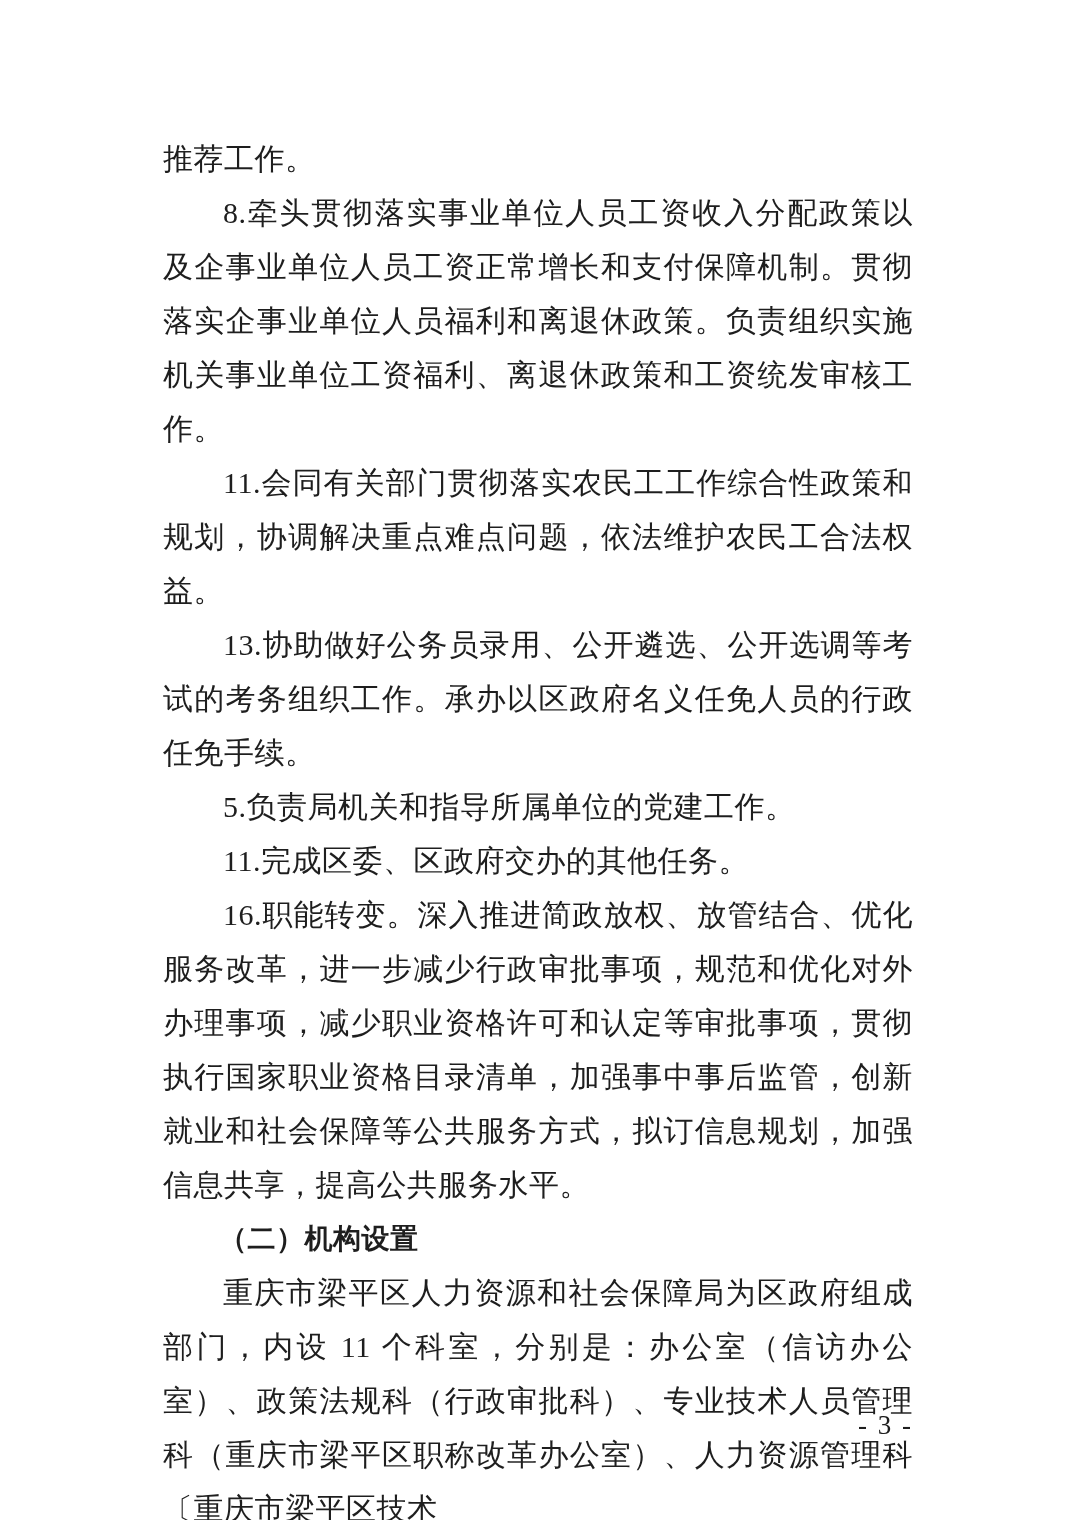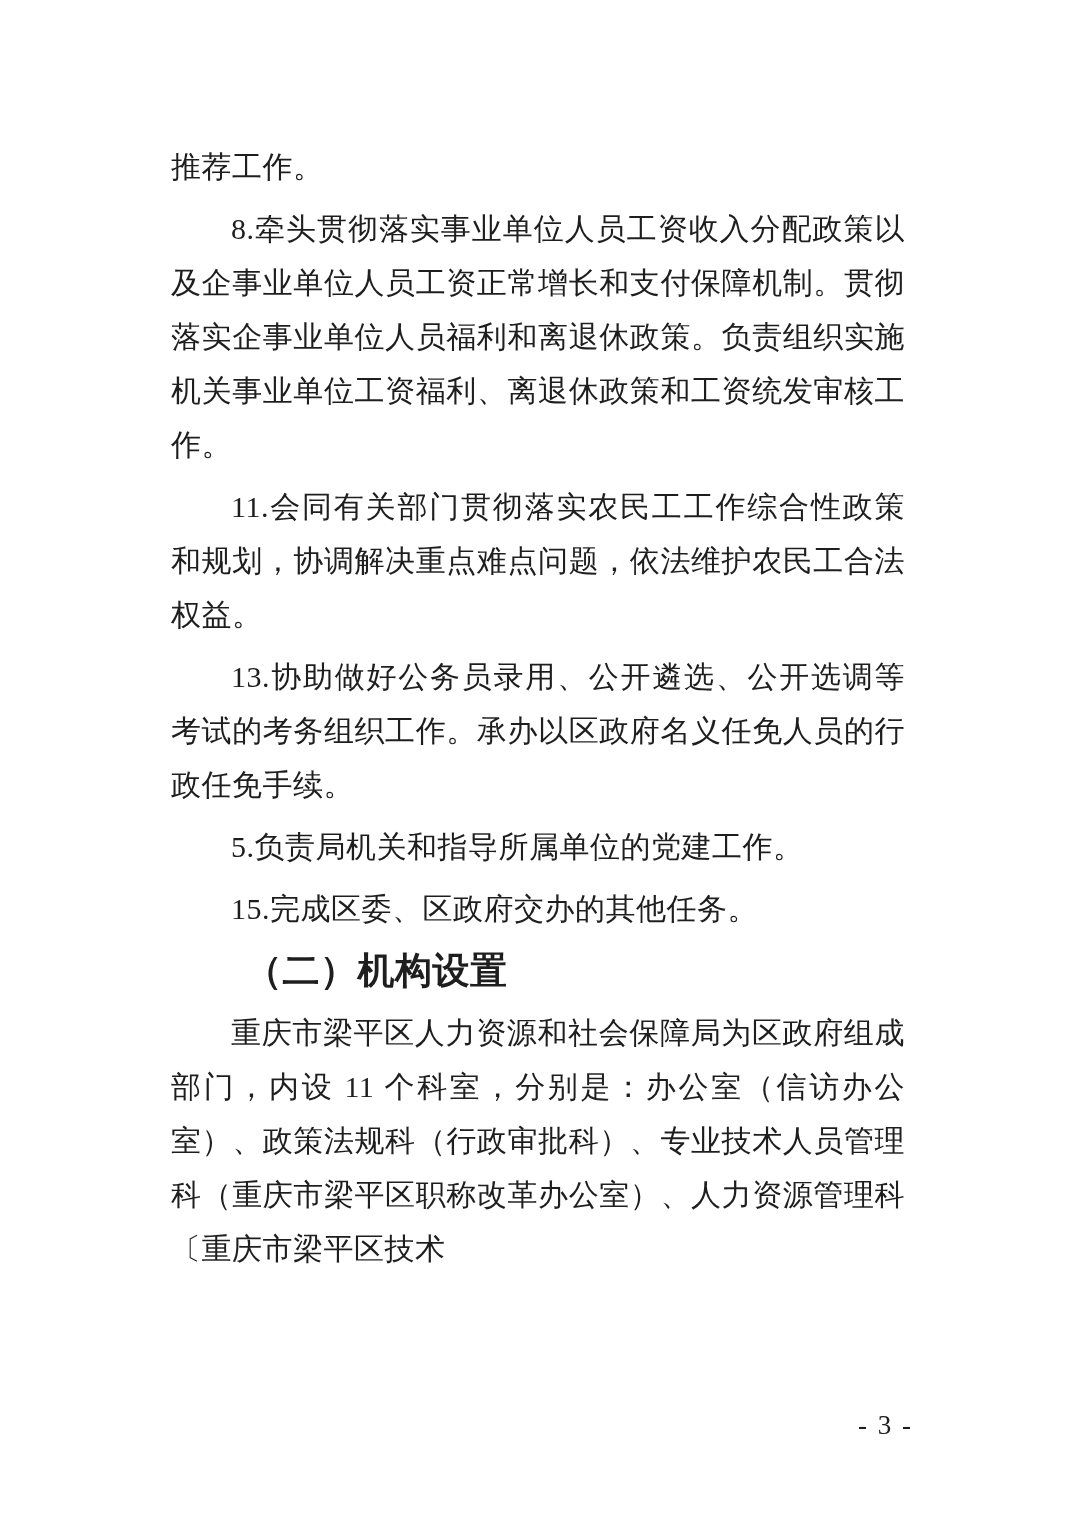--- a/index.html
+++ b/index.html
@@ -23,31 +23,31 @@
     top: 132px;
     width: 750px;
     font-size: 30px;
     line-height: 54px;
     text-align: justify;
     text-justify: inter-character;
     letter-spacing: 0.5px;
   }
   .textblock p,
   .textblock h2 {
-    margin: 8px;
+    margin: 0;
     padding: 0;
   }
   .para {
     text-indent: 2em;
   }
   .para.cont {
     text-indent: 0;
   }
   .heading {
-    font-size: 37px;
+    font-size: 28px;
     line-height: 54px;
     font-weight: bold;
     text-indent: 2em;
     text-align: left;
   }
   .page-number {
     position: absolute;
     top: 1408px;
     right: 162px;
     font-size: 27px;
@@ -59,18 +59,19 @@
 </head>
 <body>
 
 <div class="page">
   <div class="textblock">
     <p class="para cont">推荐工作。</p>
     <p class="para">8.牵头贯彻落实事业单位人员工资收入分配政策以及企事业单位人员工资正常增长和支付保障机制。贯彻落实企事业单位人员福利和离退休政策。负责组织实施机关事业单位工资福利、离退休政策和工资统发审核工作。</p>
     <p class="para">11.会同有关部门贯彻落实农民工工作综合性政策和规划，协调解决重点难点问题，依法维护农民工合法权益。</p>
     <p class="para">13.协助做好公务员录用、公开遴选、公开选调等考试的考务组织工作。承办以区政府名义任免人员的行政任免手续。</p>
     <p class="para">5.负责局机关和指导所属单位的党建工作。</p>
-    <p class="para">15.完成区委、区政府交办的其他任务。</p>
+    <p class="para">11.完成区委、区政府交办的其他任务。</p>
+    <p class="para">16.职能转变。深入推进简政放权、放管结合、优化服务改革，进一步减少行政审批事项，规范和优化对外办理事项，减少职业资格许可和认定等审批事项，贯彻执行国家职业资格目录清单，加强事中事后监管，创新就业和社会保障等公共服务方式，拟订信息规划，加强信息共享，提高公共服务水平。</p>
     <h2 class="heading">（二）机构设置</h2>
     <p class="para">重庆市梁平区人力资源和社会保障局为区政府组成部门，内设 11 个科室，分别是：办公室（信访办公室）、政策法规科（行政审批科）、专业技术人员管理科（重庆市梁平区职称改革办公室）、人力资源管理科〔重庆市梁平区技术</p>
   </div>
   <div class="page-number">- 3 -</div>
 </div>
 
 </body></html>

